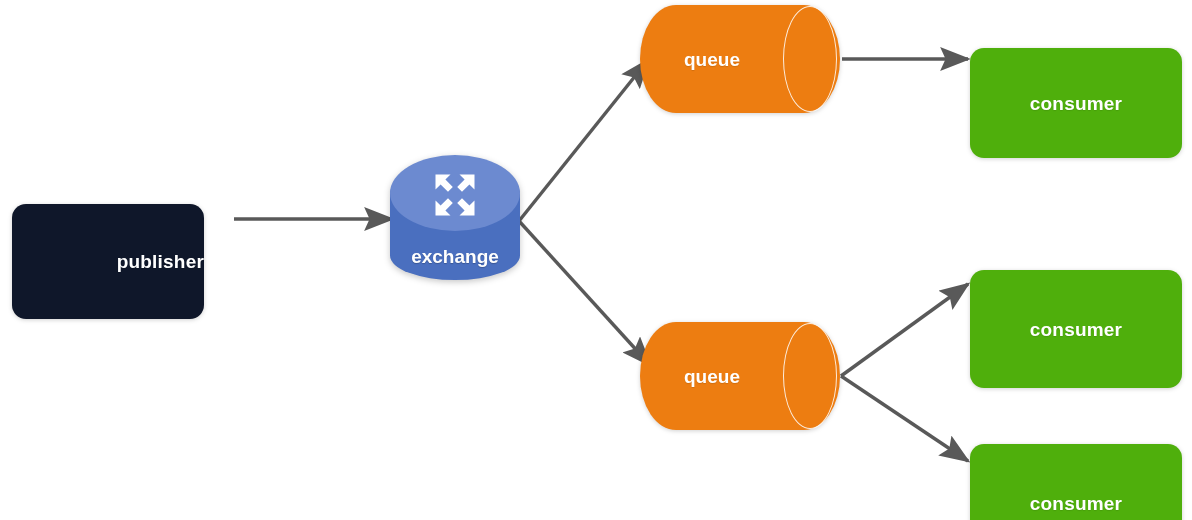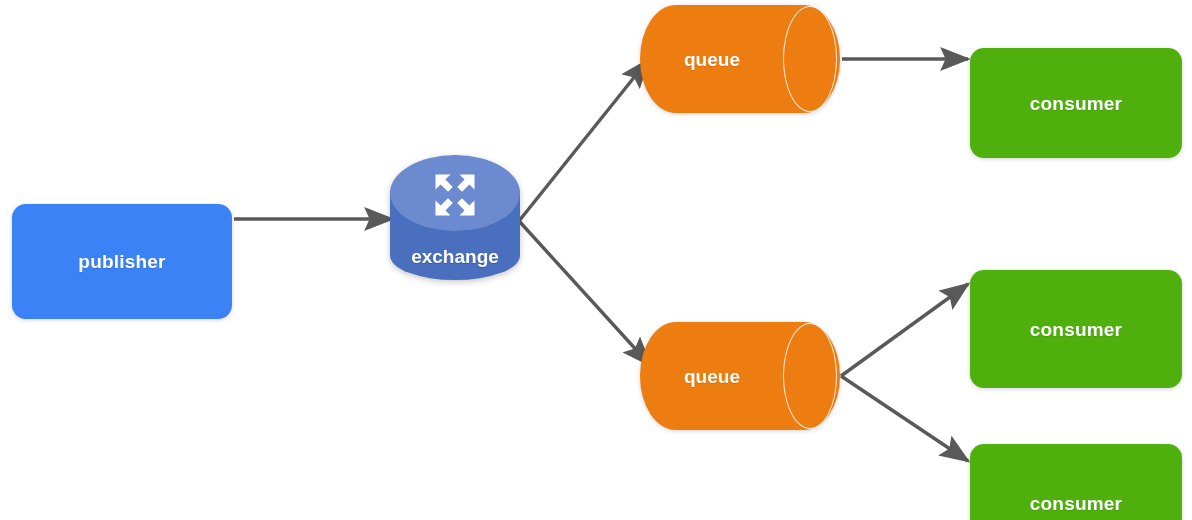--- a/index.html
+++ b/index.html
@@ -143,21 +143,21 @@
 
     <line x1="519" y1="221" x2="650" y2="365" stroke="#595959" stroke-width="3.4" marker-end="url(#arrowhead)"></line>
 
     <line x1="842" y1="59" x2="968" y2="59" stroke="#595959" stroke-width="3.4" marker-end="url(#arrowhead)"></line>
 
     <line x1="841" y1="376" x2="968" y2="284" stroke="#595959" stroke-width="3.4" marker-end="url(#arrowhead)"></line>
 
     <line x1="841" y1="376" x2="968" y2="461" stroke="#595959" stroke-width="3.4" marker-end="url(#arrowhead)"></line>
   </svg>
 
-  <div class="node rect-node" style="left:12px; top:160px; width:220px; height:115px; background:#3b82f6;">
+  <div class="node rect-node" style="left:12px; top:160px; width:192px; height:115px; background:#0f172a;justify-content:flex-end;">
     <span class="label">publisher</span>
   </div>
 
   <div class="node cyl-v" style="left:390px; top:155px; width:130px; height:125px;">
     <div class="body" style="background:#4A6FBF;"></div>
     <div class="top" style="background:#6C8AD0;"></div>
     <div class="glyph">
       <svg width="58" height="56" viewBox="0 0 58 56" aria-hidden="true">
         <g fill="#ffffff">
           <path d="M24.5 7.5 L9.5 7.5 L9.5 22.5 L14.6 17.4 L22.0 24.8 L26.8 20.0 L19.4 12.6 Z"></path>

